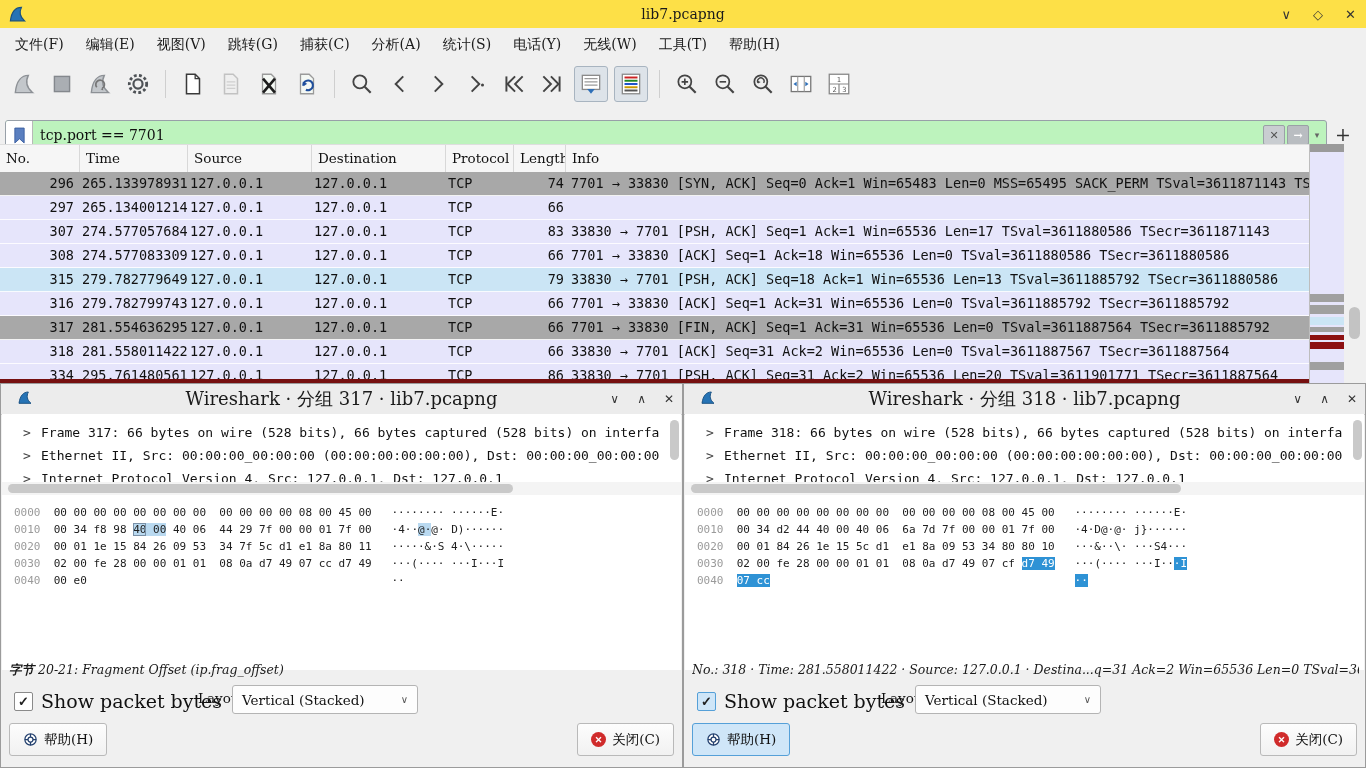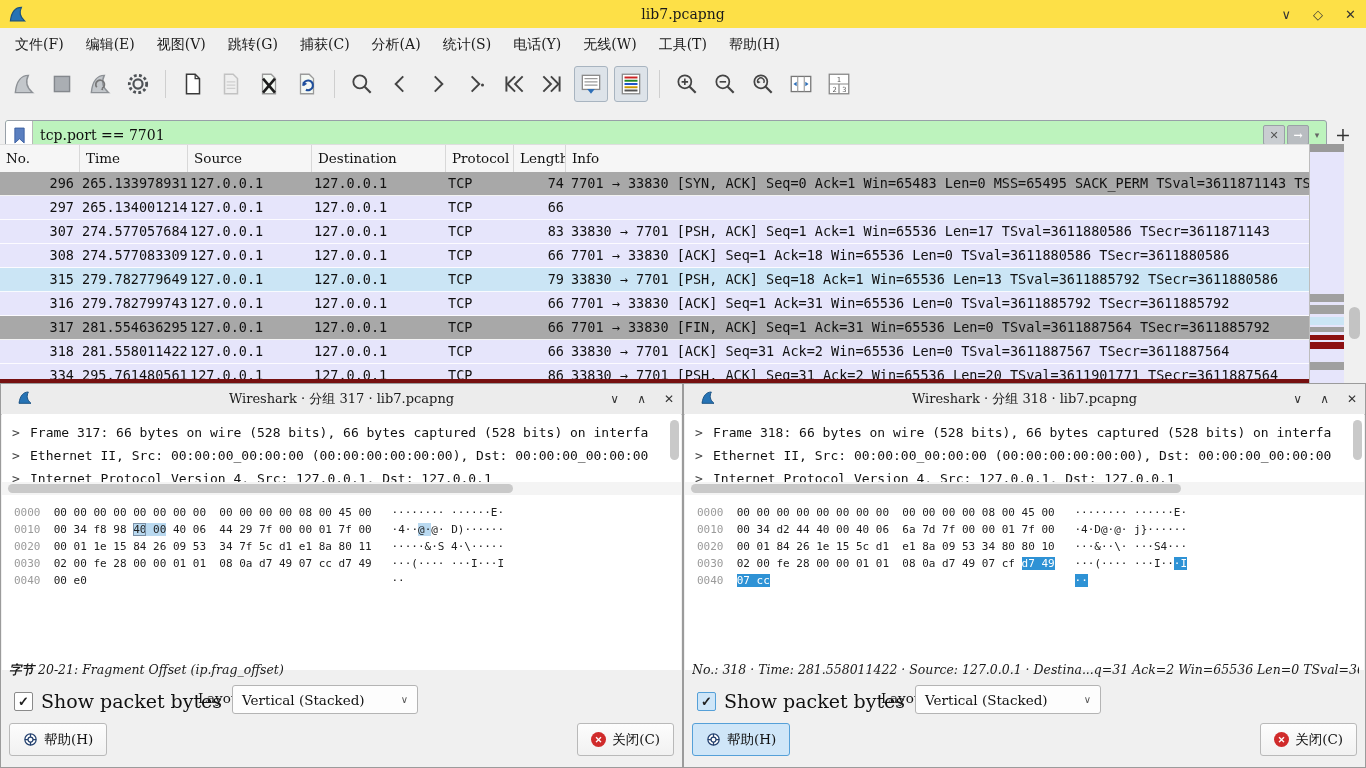--- a/index.html
+++ b/index.html
@@ -51,24 +51,24 @@
   
   .minimap{left:1309px;top:144px;width:34px;height:239px;background:var(--row-tcp);border-left:1px solid #bdbdbd;border-right:1px solid #cfcfcf;}
   .stripe{position:absolute;left:0;width:100%;}
   .vscroll{left:1344px;top:144px;width:22px;height:239px;background:#f0f0f0;}
   .vthumb{position:absolute;left:5px;top:163px;width:11px;height:32px;background:#c3c3c3;border-radius:6px;}
   
   .popup{top:383px;width:683px;height:385px;background:#f0f0f0;border:1px solid #9b9b9b;box-sizing:border-box;}
   .popup-left{left:0;}
   .popup-right{left:683px;}
   .ptitle{position:absolute;left:0;top:0;right:0;height:30px;background:#ececec;border-bottom:1px solid #cdcdcd;}
-  .ptitle .title{position:absolute;left:0;right:0;top:0;line-height:30px;text-align:center;font-size:13px;color:#1a1a1a;}
+  .ptitle .title{position:absolute;left:0;right:0;top:0;line-height:30px;text-align:center;font-size:18px;color:#1a1a1a;}
   .ptitle .logo{position:absolute;left:8px;top:6px;}
   .pwinctl{position:absolute;right:8px;top:0;height:30px;display:flex;gap:18px;align-items:center;font-size:12px;color:#333;z-index:2;}
-  .ptree{position:absolute;left:1px;top:30px;right:1px;height:68px;background:#fff;overflow:hidden;padding:8px 0 0 10px;
+  .ptree{position:absolute;left:1px;top:30px;right:1px;height:68px;background:#fff;overflow:hidden;padding:8px 0 0 21px;
          font-family:"DejaVu Sans Mono","Liberation Mono",monospace;font-size:13px;}
   .treeline{height:23px;line-height:22px;white-space:pre;overflow:hidden;}
   .expander{display:inline-block;width:18px;color:#444;}
   .treevthumb{position:absolute;right:3px;top:36px;width:9px;height:40px;background:#c9c9c9;border-radius:5px;}
   .phscroll{position:absolute;left:1px;top:98px;right:1px;height:13px;background:#f4f4f4;}
   .phthumb{position:absolute;left:6px;top:2px;height:9px;background:#c9c9c9;border-radius:5px;}
   .phex{position:absolute;left:1px;top:111px;right:1px;height:165px;background:#fff;overflow:hidden;padding:10px 0 0 12px;
         font-family:"DejaVu Sans Mono","Liberation Mono",monospace;font-size:11px;color:#202020;}
   .hexline{height:17px;line-height:16px;white-space:pre;}
   .hx-o{color:#9a9a9a;}

